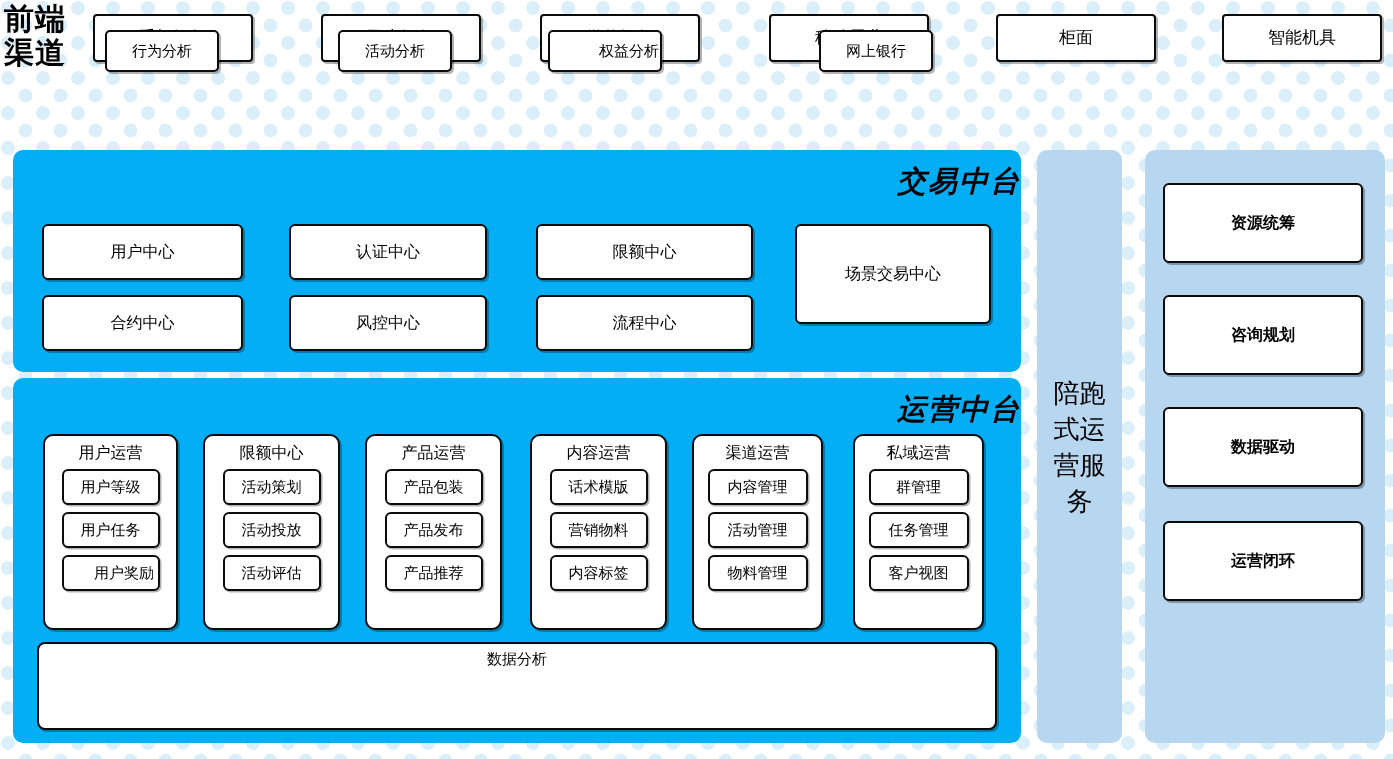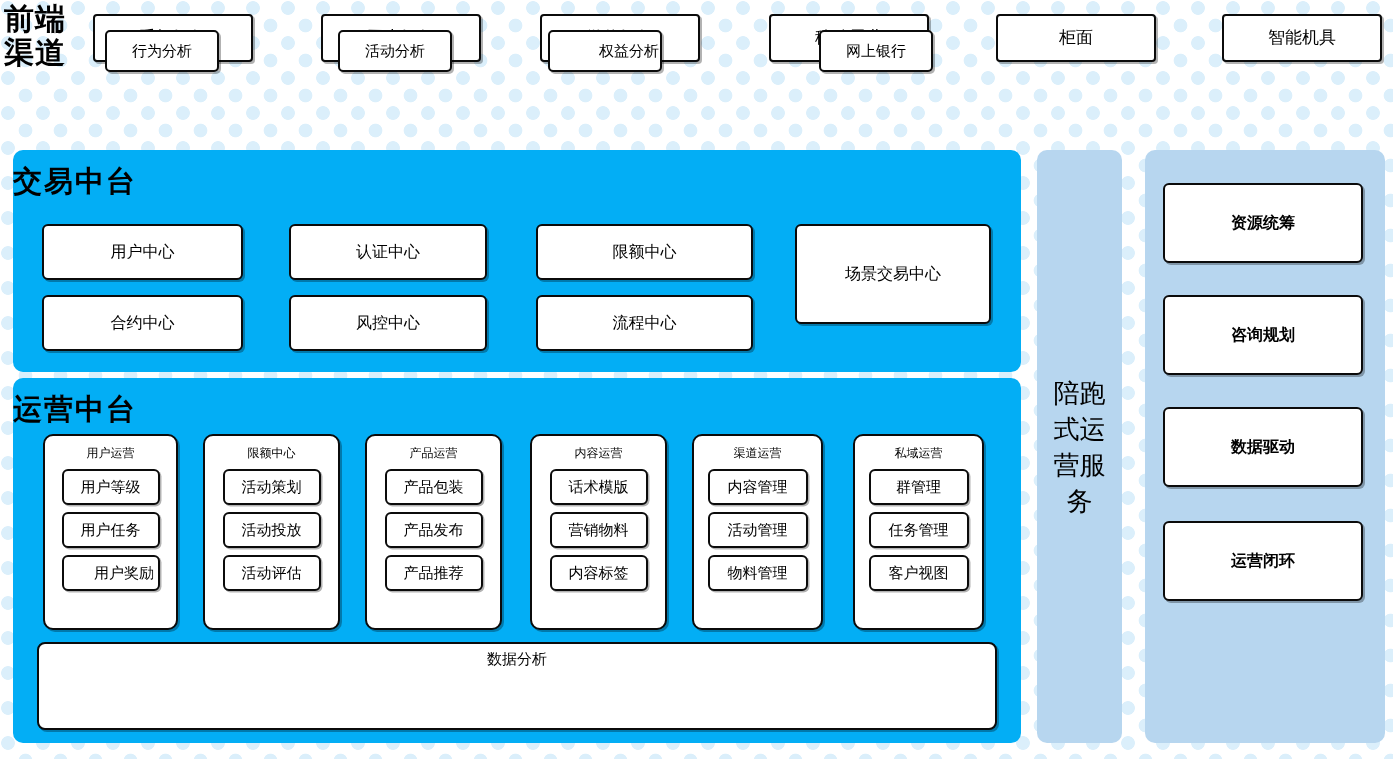--- a/index.html
+++ b/index.html
@@ -58,44 +58,45 @@
   #fpaas-bar{
     left:12px;top:86px;width:1369px;height:52px;
     border-radius:2px;font-size:27px;
   }
 
   
   #trade-panel{left:13px;top:150px;width:1008px;height:222px;}
   #ops-panel{left:13px;top:378px;width:1008px;height:365px;}
   .panel-title{
     position:absolute;left:0;right:0;top:12px;
-    text-align:left;
+    text-align:right;
     font-family:"Liberation Serif","DejaVu Serif",serif;
     font-weight:bold;font-size:29px;color:#000;
     letter-spacing:2px;
+    font-style:italic;
   }
 
   
   .trade-box{height:56px;border-radius:6px;font-size:16px;}
   #trade-scene{left:795px;top:224px;width:196px;height:100px;border-radius:6px;font-size:16px;}
 
   
   .ops-col{
     position:absolute;top:434px;
     box-sizing:border-box;
     background:#ffffff;
     border:2.5px solid #0b0b0b;
     border-radius:10px;
     box-shadow:2px 2px 0 rgba(0,0,0,0.30);
     padding-top:6px;
     display:flex;flex-direction:column;align-items:center;
     height:196px;
   }
   .ops-col-title{
-    font-size:12px;color:#000;margin-bottom:5px;height:22px;
+    font-size:16px;color:#000;margin-bottom:5px;height:22px;
     display:flex;align-items:center;justify-content:center;
   }
   .ops-item{
     box-sizing:border-box;
     background:#fff;
     border:2px solid #0b0b0b;
     border-radius:6px;
     box-shadow:1.5px 1.5px 0 rgba(0,0,0,0.30);
     font-size:15px;
     display:flex;align-items:center;justify-content:center;

